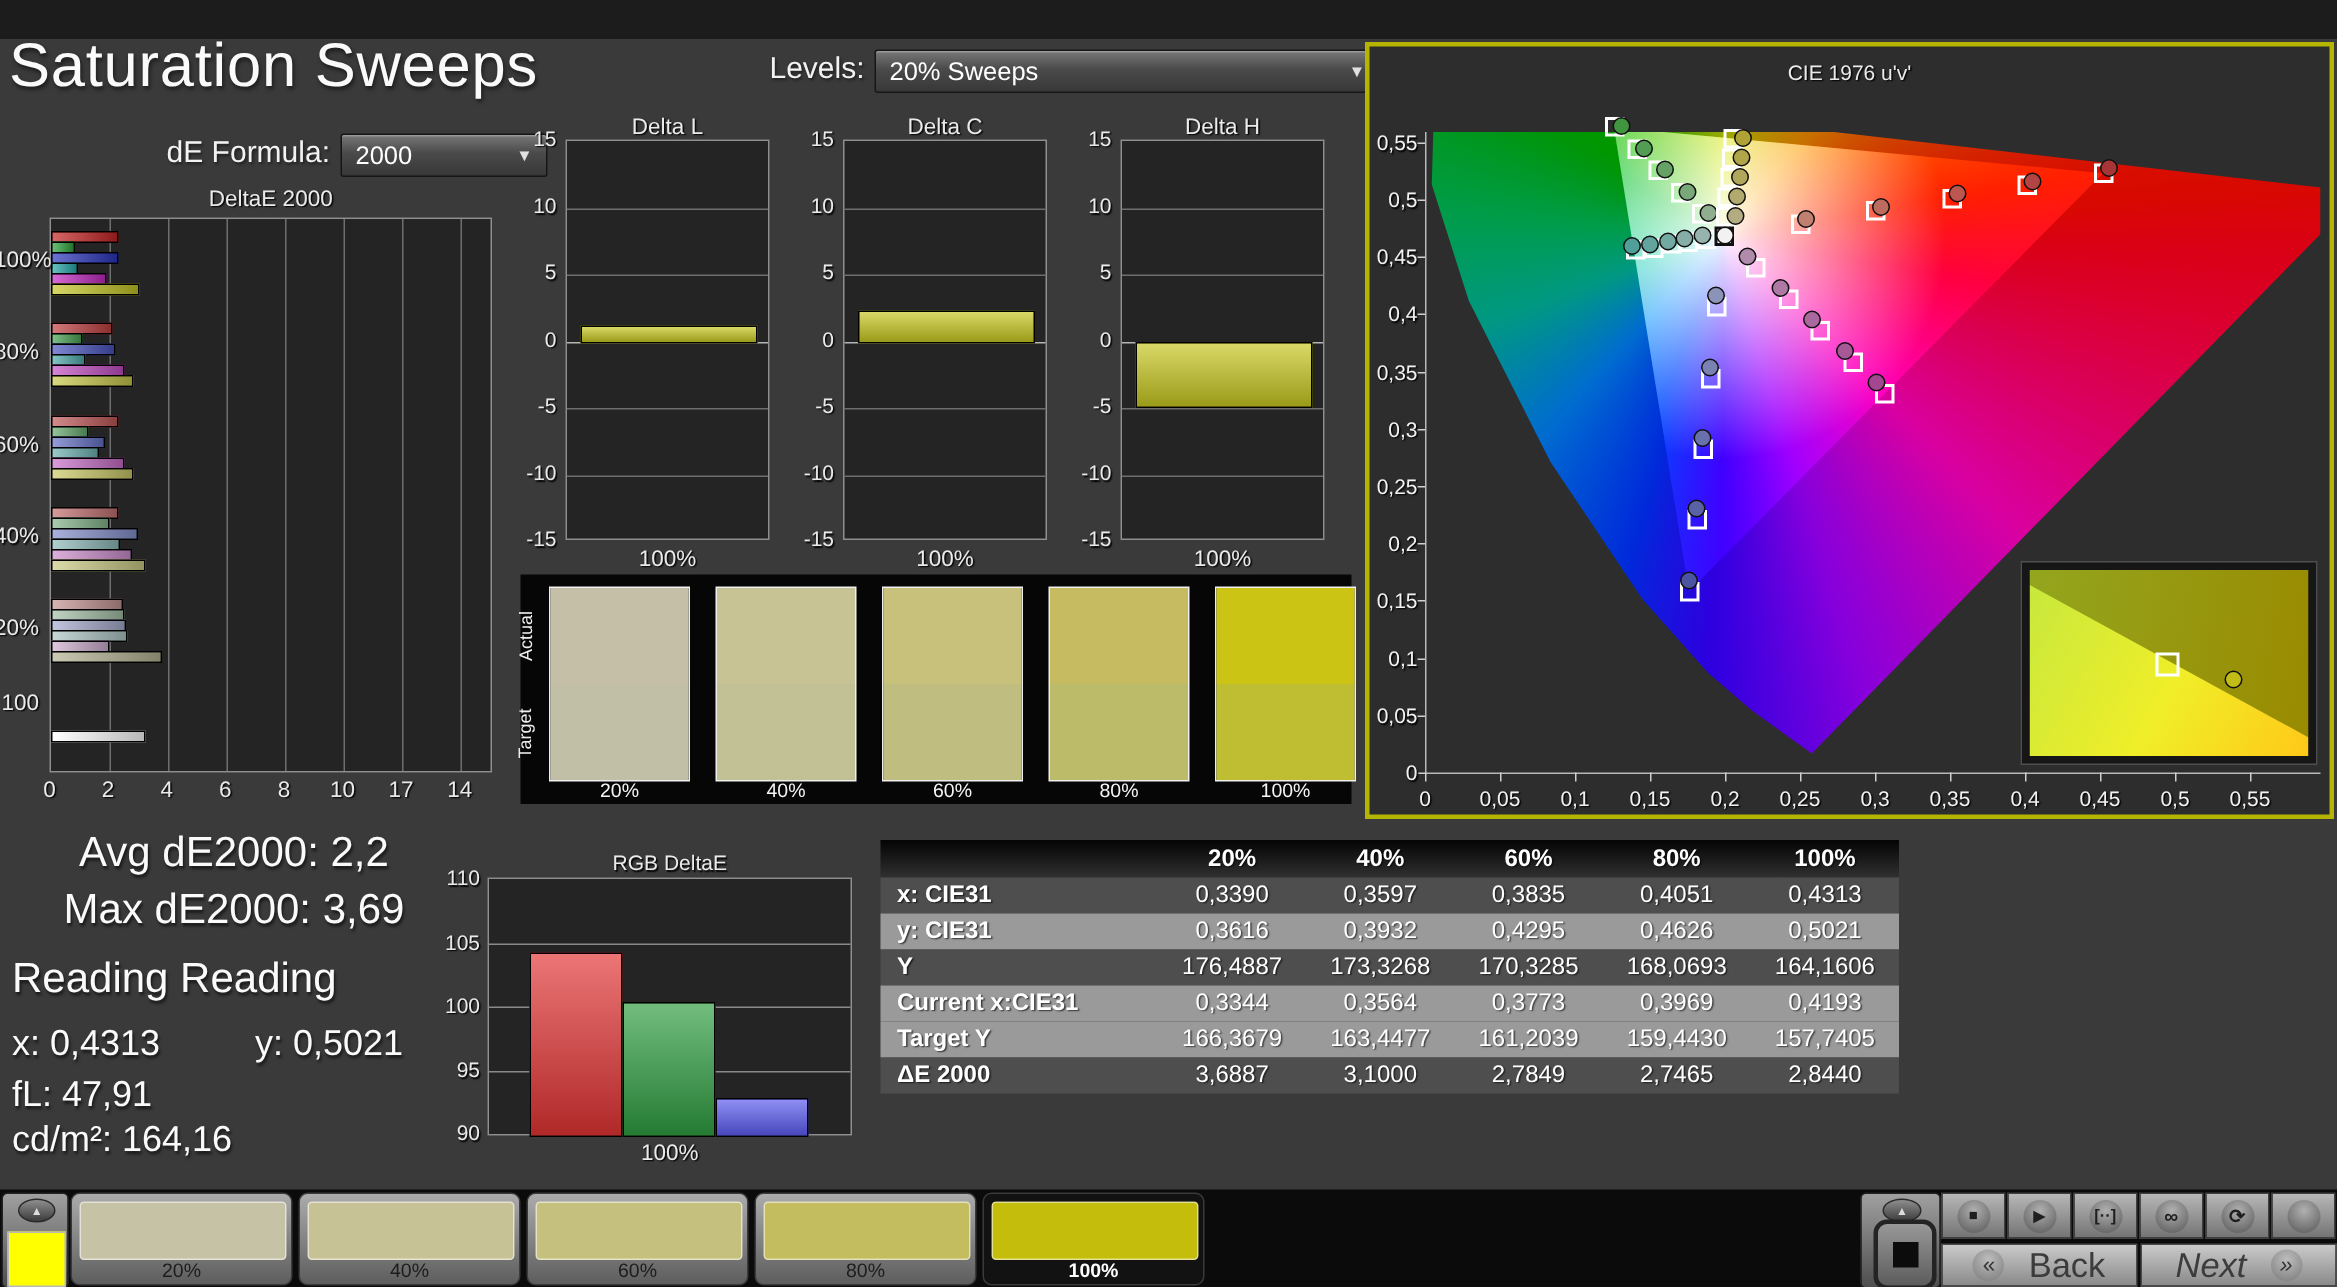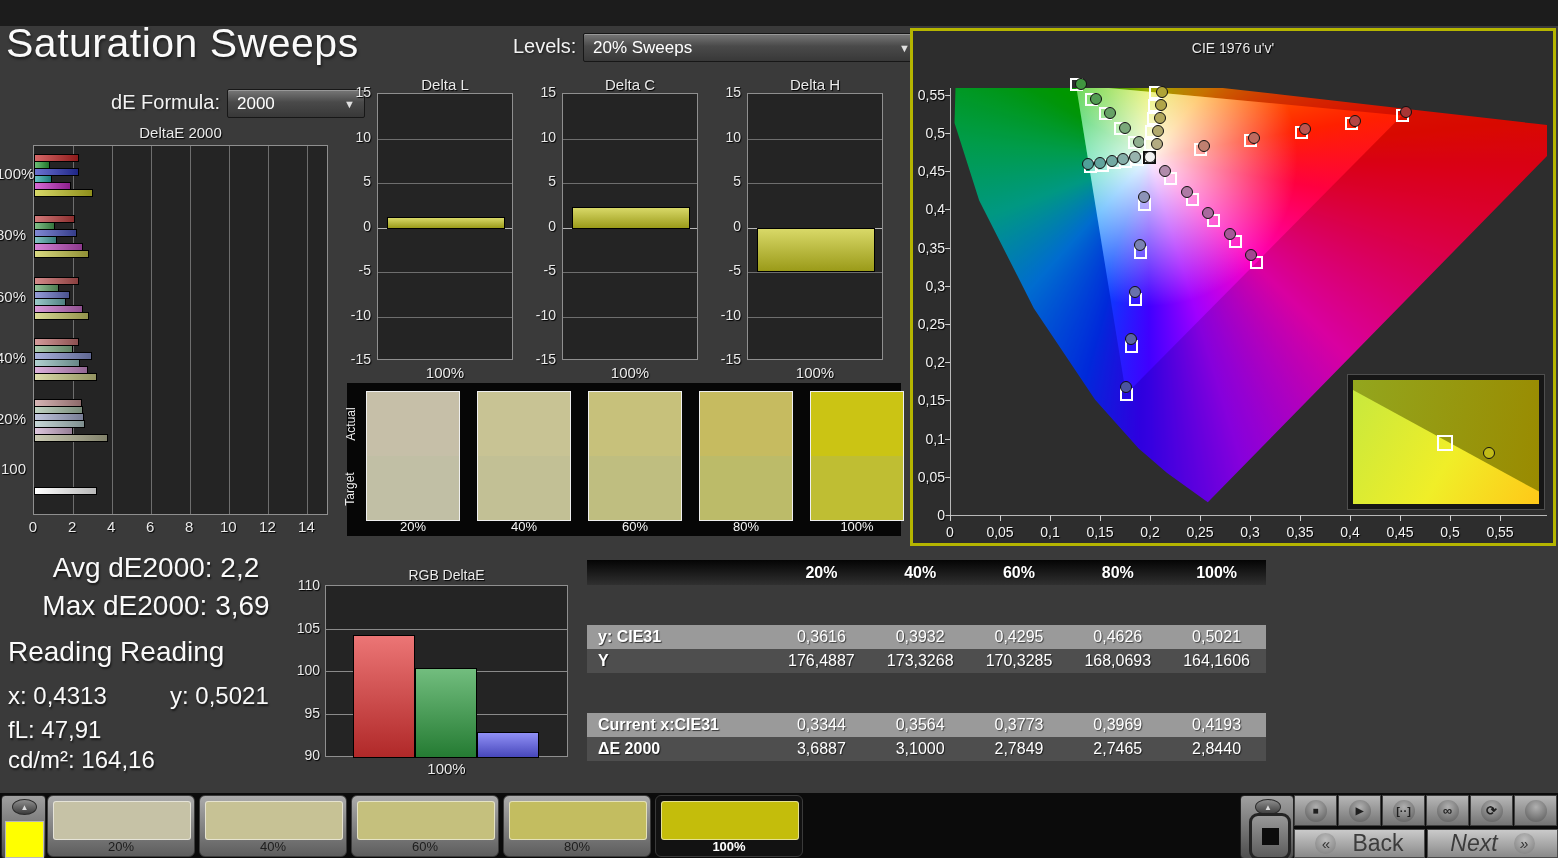--- a/index.html
+++ b/index.html
@@ -37,21 +37,21 @@
   .pt-circle{position:absolute;width:12px;height:12px;border:1.5px solid #101010;border-radius:50%;box-sizing:border-box;}
   .cie-tick-label{position:absolute;font-size:14px;color:#f2f2f2;text-shadow:1px 1px 1px #000;}
   .inset{position:absolute;left:396px;top:286px;width:198px;height:136px;background:#161616;border:1px solid #4e4e4e;box-sizing:border-box;}
   .inset-inner{position:absolute;left:5px;top:5px;right:5px;bottom:5px;overflow:hidden;}
   .summary-big{font-size:28px;color:#fafafa;text-shadow:1px 2px 2px rgba(0,0,0,.6);}
   .summary-med{font-size:24px;color:#fafafa;text-shadow:1px 2px 2px rgba(0,0,0,.6);}
   .data-table{left:587px;top:560px;width:679px;}
   .t-header{display:flex;height:25px;background:linear-gradient(180deg,#040404,#303030);align-items:center;}
   .t-row{display:flex;height:24px;align-items:center;}
   .t-row.odd{background:#4e4e4e;}
-  .t-row.even{background:#9a9a9a;margin-top:40px;}
+  .t-row.even{background:#9a9a9a;}
   .t-cell-label{width:185px;font-weight:bold;font-size:16px;padding-left:11px;box-sizing:border-box;color:#fff;text-shadow:1px 1px 1px rgba(0,0,0,.65);}
   .t-cell{width:98.8px;text-align:center;font-size:16px;color:#fff;text-shadow:1px 1px 1px rgba(0,0,0,.6);}
   .bottom-bar{left:0;top:793px;width:1558px;height:65px;background:#0b0b0b;}
   .mini-panel{position:absolute;top:2px;background:linear-gradient(180deg,#a0a0a0,#4e4e4e);border-radius:4px;border:1px solid #222;}
   .oval-btn{position:absolute;border-radius:50%;background:linear-gradient(180deg,#8e8e8e,#3c3c3c);border:1px solid #2a2a2a;
             display:flex;align-items:center;justify-content:center;font-size:8px;color:#ddd;}
   .yellow-chip{position:absolute;left:3px;top:25px;width:37px;height:35px;background:#ffff00;border:1px solid #b9b9b9;}
   .tile{position:absolute;top:2px;width:148px;height:62px;border-radius:6px;border:1px solid #3a3a3a;
         background:linear-gradient(180deg,#ababab,#5d5d5d);box-sizing:border-box;cursor:pointer;}
   .tile.selected{background:#121212;}
@@ -139,21 +139,21 @@
       <div class="tick-label" style="right: 4px; top: 265.333px; width: 100%; text-align: right;">20%</div>
       <div class="tick-label" style="right: 4px; top: 314.667px; width: 100%; text-align: right;">100</div>
     </div>
   <div class="abs" id="de-xlabels" style="left:33px;top:518px;width:295px;height:20px;">
       <div class="tick-label" style="left: -12px; top: 0px; width: 24px; text-align: center;">0</div>
       <div class="tick-label" style="left: 27.0667px; top: 0px; width: 24px; text-align: center;">2</div>
       <div class="tick-label" style="left: 66.1333px; top: 0px; width: 24px; text-align: center;">4</div>
       <div class="tick-label" style="left: 105.2px; top: 0px; width: 24px; text-align: center;">6</div>
       <div class="tick-label" style="left: 144.267px; top: 0px; width: 24px; text-align: center;">8</div>
       <div class="tick-label" style="left: 183.333px; top: 0px; width: 24px; text-align: center;">10</div>
-      <div class="tick-label" style="left: 222.4px; top: 0px; width: 24px; text-align: center;">12</div>
+      <div class="tick-label" style="left: 222.4px; top: 0px; width: 24px; text-align: center;">17</div>
       <div class="tick-label" style="left: 261.467px; top: 0px; width: 24px; text-align: center;">14</div>
     </div>
 
   <div id="mini-charts">
       <div class="abs chart-title" style="left: 377px; top: 76px; width: 136px;">Delta L</div>
       <div class="abs plot" style="left: 377px; top: 93px; width: 136px; height: 267px;">
         <div class="gl-h" style="top: 222.5px; background: rgb(110, 110, 110);"></div>
         <div class="gl-h" style="top: 178px; background: rgb(110, 110, 110);"></div>
         <div class="gl-h" style="top: 133.5px; background: rgb(181, 181, 181);"></div>
         <div class="gl-h" style="top: 89px; background: rgb(110, 110, 110);"></div>
@@ -394,20 +394,28 @@
 
   <div class="abs data-table" id="data-table">
       <div class="t-header">
         <div class="t-cell-label"></div>
         <div class="t-cell" style="font-weight: bold;">20%</div>
         <div class="t-cell" style="font-weight: bold;">40%</div>
         <div class="t-cell" style="font-weight: bold;">60%</div>
         <div class="t-cell" style="font-weight: bold;">80%</div>
         <div class="t-cell" style="font-weight: bold;">100%</div>
       </div>
+      <div class="t-row odd">
+        <div class="t-cell-label">x: CIE31</div>
+        <div class="t-cell">0,3390</div>
+        <div class="t-cell">0,3597</div>
+        <div class="t-cell">0,3835</div>
+        <div class="t-cell">0,4051</div>
+        <div class="t-cell">0,4313</div>
+      </div>
       <div class="t-row even">
         <div class="t-cell-label">y: CIE31</div>
         <div class="t-cell">0,3616</div>
         <div class="t-cell">0,3932</div>
         <div class="t-cell">0,4295</div>
         <div class="t-cell">0,4626</div>
         <div class="t-cell">0,5021</div>
       </div>
       <div class="t-row odd">
         <div class="t-cell-label">Y</div>
@@ -418,20 +426,28 @@
         <div class="t-cell">164,1606</div>
       </div>
       <div class="t-row even">
         <div class="t-cell-label">Current x:CIE31</div>
         <div class="t-cell">0,3344</div>
         <div class="t-cell">0,3564</div>
         <div class="t-cell">0,3773</div>
         <div class="t-cell">0,3969</div>
         <div class="t-cell">0,4193</div>
       </div>
+      <div class="t-row even">
+        <div class="t-cell-label">Target Y</div>
+        <div class="t-cell">166,3679</div>
+        <div class="t-cell">163,4477</div>
+        <div class="t-cell">161,2039</div>
+        <div class="t-cell">159,4430</div>
+        <div class="t-cell">157,7405</div>
+      </div>
       <div class="t-row odd">
         <div class="t-cell-label">ΔE 2000</div>
         <div class="t-cell">3,6887</div>
         <div class="t-cell">3,1000</div>
         <div class="t-cell">2,7849</div>
         <div class="t-cell">2,7465</div>
         <div class="t-cell">2,8440</div>
       </div>
     </div>
 

